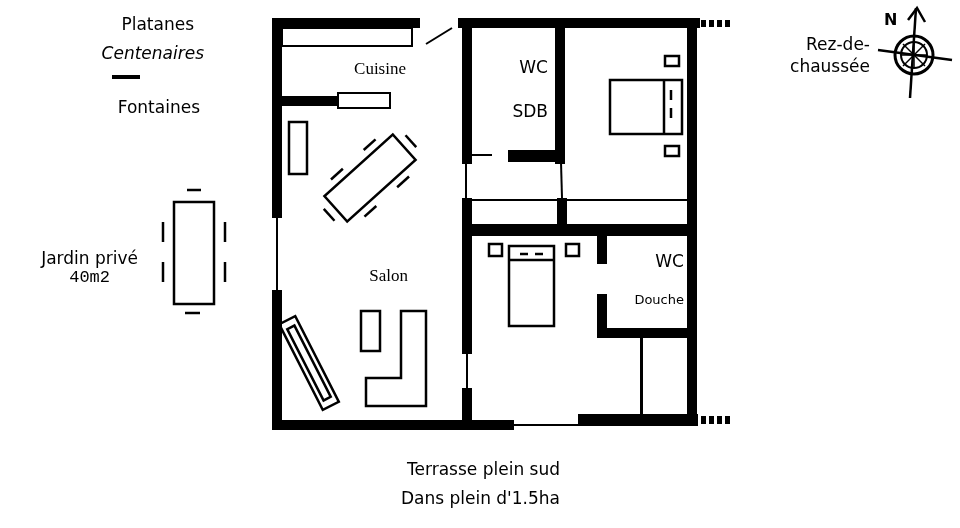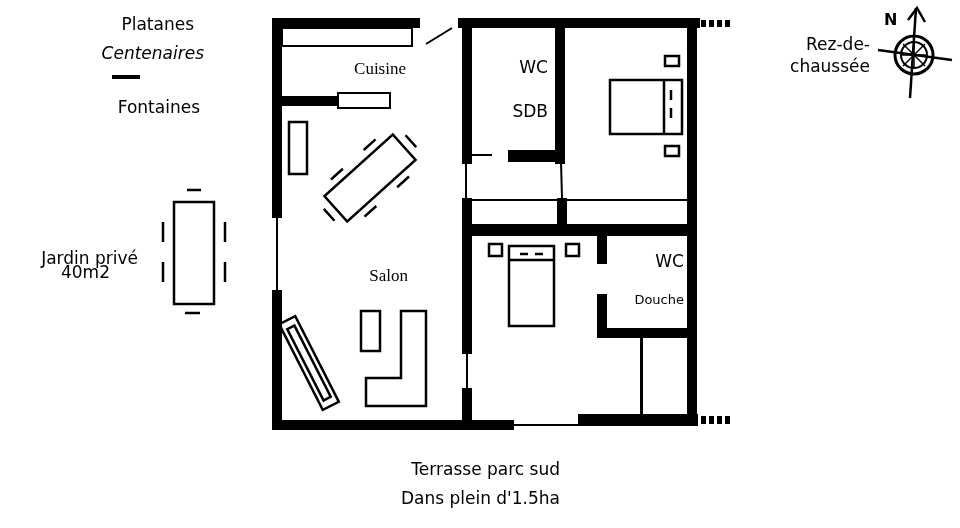--- a/index.html
+++ b/index.html
@@ -132,25 +132,25 @@
 <div class="lbl" style="left:84px; top:13px; width:110px;">Platanes</div>
 <div class="lbl" style="left:74px; top:42px; width:130px;font-style:italic;">Centenaires</div>
 <div class="lbl" style="left:80px; top:96px; width:120px;">Fontaines</div>
 
 <div class="lbl" style="left:780px; top:33px; width:90px;">
     <div>Rez-de-</div>
     <div>chaussée</div>
   </div>
 
 <div class="lbl" style="left:18px; top:232px; width:120px;margin-top:15px;">Jardin privé</div>
-<div class="lbl" style="left:30px; top:261px; width:80px;">40m2</div>
+<div class="lbl" style="left:30px; top:267px; width:80px;font-family:Liberation Mono, monospace;">40m2</div>
 
 <div class="lbl" style="left:310px; top:58px; width:96px;font-family:Liberation Serif, serif;">Cuisine</div>
 <div class="lbl" style="left:318px; top:265px; width:90px;font-family:Liberation Serif, serif;">Salon</div>
 
 <div class="lbl" style="left:482px; top:56px; width:66px;">WC</div>
 <div class="lbl" style="left:482px; top:100px; width:66px;">SDB</div>
 
 <div class="lbl" style="left:610px; top:250px; width:74px;">WC</div>
 <div class="lbl sm" style="left:604px; top:289px; width:80px;">Douche</div>
 
-<div class="lbl" style="left:360px; top:458px; width:200px;">Terrasse parc sud</div>
+<div class="lbl" style="left:360px; top:458px; width:200px;">Terrasse plein sud</div>
 <div class="lbl" style="left:360px; top:487px; width:200px;">Dans plein d'1.5ha</div>
 
 </body></html>

